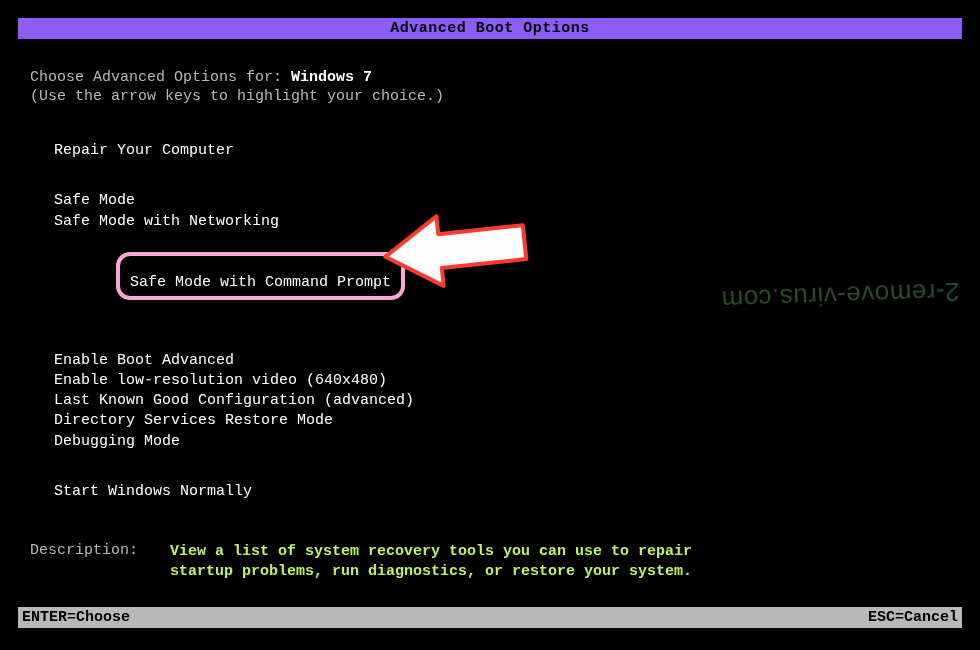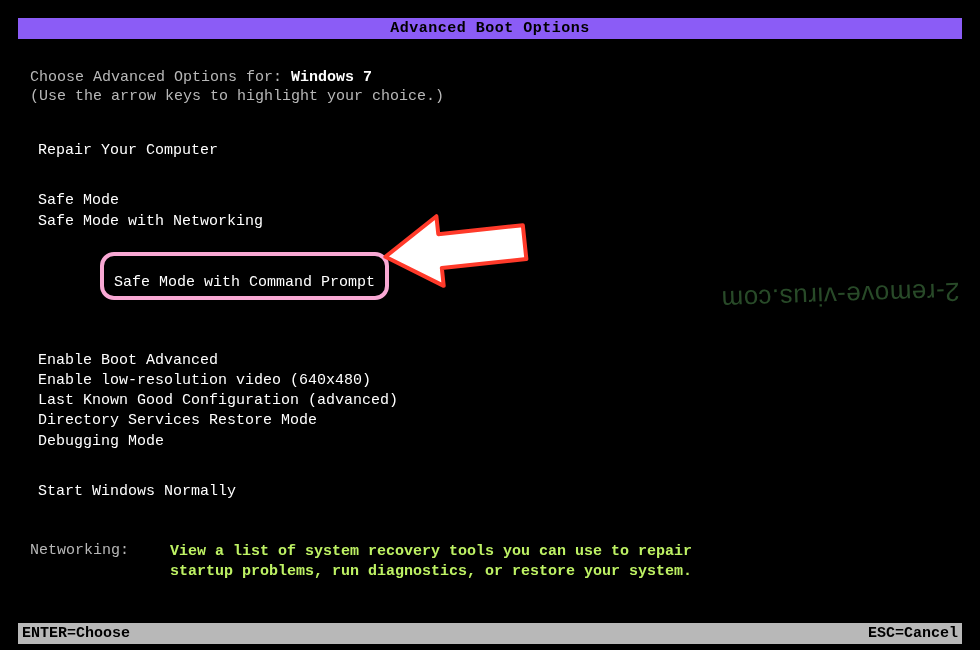--- a/index.html
+++ b/index.html
@@ -34,21 +34,21 @@
     }
     .os-name {
       color: #fff;
       font-weight: bold;
     }
     .hint {
       margin-top: 2px;
     }
     .menu {
       margin-top: 36px;
-      margin-left: 8px;
+      margin-left: 24px;
     }
     .menu-group {
       margin-bottom: 30px;
     }
     .menu-group.tight {
       margin-bottom: 30px;
     }
     .menu-item {
       line-height: 1.35;
       color: #fff;
@@ -74,21 +74,21 @@
     .desc-text {
       color: #bef264;
       font-weight: bold;
       max-width: 560px;
       line-height: 1.35;
     }
     .footer-bar {
       position: absolute;
       left: 18px;
       right: 18px;
-      bottom: 6px;
+      bottom: 22px;
       background: #b8b8b8;
       color: #000;
       padding: 2px 4px;
       display: flex;
       justify-content: space-between;
       font-weight: bold;
     }
     .arrow-wrap {
       position: absolute;
       left: 365px;
@@ -142,21 +142,21 @@
       <div class="menu-item">Debugging Mode</div>
     </div>
 
     <div class="menu-group">
       <div class="menu-item">Start Windows Normally</div>
     </div>
 
   </div>
 
   <div class="description">
-    <div class="desc-label">Networking:</div>
+    <div class="desc-label">Description:</div>
     <div class="desc-text">View a list of system recovery tools you can use to repair startup problems, run diagnostics, or restore your system.</div>
   </div>
 </div>
 
 <div class="arrow-wrap">
   <svg viewBox="0 0 170 90" width="170" height="90">
     <g transform="rotate(-6 85 45)">
       <path d="M 20 45 L 75 10 L 75 28 L 160 28 L 160 62 L 75 62 L 75 80 Z" fill="#ffffff" stroke="#ff3a2a" stroke-width="4" stroke-linejoin="round"></path>
     </g>
   </svg>

